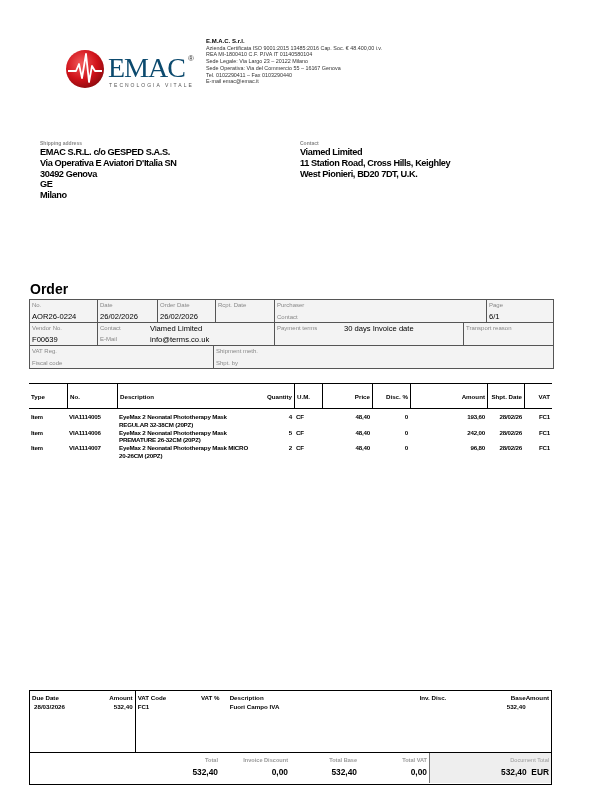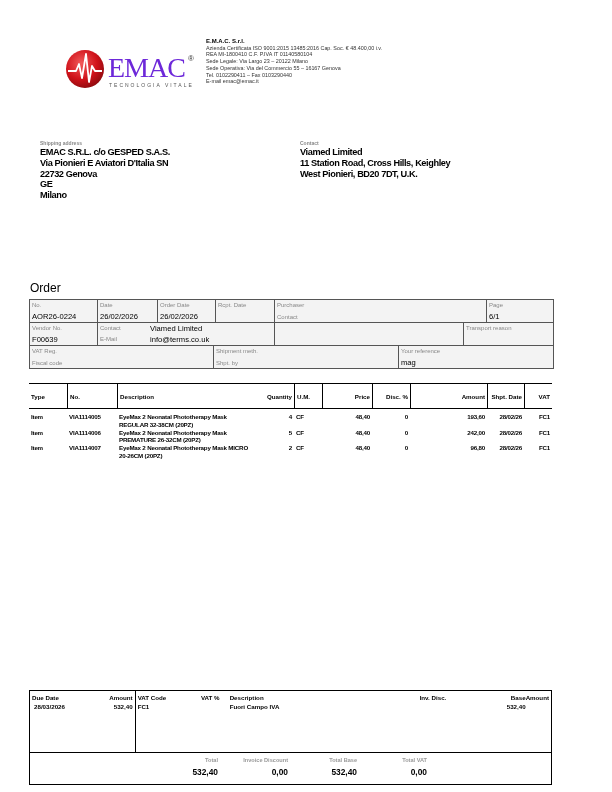--- a/index.html
+++ b/index.html
@@ -9,21 +9,21 @@
 
   
   .logo { left:64px; top:44px; width:140px; height:50px; }
   .company { left:206px; top:38px; font-size:5.4px; line-height:6.7px; color:#333; }
   .company .cname { font-weight:bold; color:#000; font-size:6px; }
 
   
   .addr { font-size:9.2px; line-height:10.8px; font-weight:bold; letter-spacing:-0.4px; }
   .addr .lbl { font-size:5px; color:#888; font-weight:bold; line-height:8px; letter-spacing:0; }
 
-  .order-title { left:30px; top:281px; font-size:12px; font-weight:normal; }
+  .order-title { left:30px; top:281px; font-size:14px; font-weight:bold; }
 
   
   .grid { left:29px; top:299px; width:523px; border:1px solid #555; background:#f3f3f3; }
   .grow { display:flex; border-bottom:1px solid #555; height:22px; }
   .grow:last-child { border-bottom:none; }
   .gcell { border-right:1px solid #555; padding:0 2px; box-sizing:border-box;
            display:flex; flex-direction:column; justify-content:space-between; }
   .gcell:last-child { border-right:none; }
   .gl { font-size:6px; color:#888; line-height:10px; }
   .gv { font-size:7.6px; color:#000; line-height:11px; }
@@ -66,39 +66,39 @@
       <radialGradient id="rg" cx="40%" cy="35%" r="70%">
         <stop offset="0%" stop-color="#f25a5a"></stop>
         <stop offset="60%" stop-color="#d0121a"></stop>
         <stop offset="100%" stop-color="#8a0a0e"></stop>
       </radialGradient>
     </defs>
     <circle cx="21" cy="25" r="19" fill="url(#rg)"></circle>
     <polyline points="4,27 12,27 15,20 18,34 22,10 25,38 28,22 31,27 38,27" fill="none" stroke="#fff" stroke-width="1.8" stroke-linejoin="round"></polyline>
   </svg>
 </div>
-<div class="abs" style="left:108px;top:54px;font-family:'Liberation Serif',serif;font-size:28px;color:#6d28d9;letter-spacing:-1px;line-height:28px;">EMAC</div>
+<div class="abs" style="left:108px;top:54px;font-family:'Liberation Serif',serif;font-size:28px;color:#0c4a6e;letter-spacing:-1px;line-height:28px;">EMAC</div>
 <div class="abs" style="left:188px;top:54px;font-size:8px;color:#333;">®</div>
 <div class="abs" style="left:109px;top:82px;font-size:5px;letter-spacing:2px;color:#555;">TECNOLOGIA VITALE</div>
 
 <div class="abs company">
   <div class="cname">E.M.A.C. S.r.l.</div>
   <div>Azienda Certificata ISO 9001:2015 13485:2016 Cap. Soc. € 48.400,00 i.v.</div>
   <div>REA MI-1800410 C.F. P.IVA IT 01140580104</div>
   <div>Sede Legale: Via Largo 23 – 20122 Milano</div>
   <div>Sede Operativa: Via del Commercio 55 – 16167 Genova</div>
   <div>Tel. 0102290411 – Fax 0103290440</div>
   <div>E-mail emac@emac.it</div>
 </div>
 
 <div class="abs addr" style="left:40px;top:139px;">
   <div class="lbl">Shipping address</div>
   <div>EMAC S.R.L. c/o GESPED S.A.S.</div>
-  <div>Via Pionieri E Aviatori D'Italia SN</div>
-  <div>22732 Genova</div>
+  <div>Via Operativa E Aviatori D'Italia SN</div>
+  <div>30492 Genova</div>
   <div>GE</div>
   <div>Milano</div>
 </div>
 <div class="abs addr" style="left:300px;top:139px;">
   <div class="lbl">Contact</div>
   <div>Viamed Limited</div>
   <div>11 Station Road, Cross Hills, Keighley</div>
   <div>West Pionieri, BD20 7DT, U.K.</div>
 </div>
 
@@ -140,37 +140,37 @@
       <div class="pair">
           <span class="gl" style="width:50px">Contact</span>
           <span class="gv">Viamed Limited</span>
         </div>
       <div class="pair">
           <span class="gl" style="width:50px">E-Mail</span>
           <span class="gv">info@terms.co.uk</span>
         </div>
     </div>
     <div class="gcell" style="width:189px">
+      <div class="pair">
+          <span class="gl" style="width:67px">Payment terms</span>
+          <span class="gv">30 days Invoice date</span>
+        </div>
     </div>
     <div class="gcell" style="flex:1;justify-content:flex-start">
       <span class="gl">Transport reason</span>
     </div>
   </div>
   <div class="grow">
     <div class="gcell" style="width:184px">
       <span class="gl">VAT Reg.</span>
       <span class="gl">Fiscal code</span>
     </div>
     <div class="gcell" style="width:185px">
       <span class="gl">Shipment meth.</span>
       <span class="gl">Shpt. by</span>
-    </div>
-    <div class="gcell" style="flex:1">
-      <span class="gl">Your reference</span>
-      <span class="gv">mag</span>
     </div>
   </div>
 </div>
 
 <div class="abs items">
   <div class="ihead">
     <div class="c-type">Type</div>
     <div class="c-no bl">No.</div>
     <div class="c-desc bl">Description</div>
     <div class="c-qty r">Quantity</div>
@@ -261,14 +261,18 @@
       <div class="tv">0,00</div>
     </div>
     <div class="tcell" style="width:69px">
       <div class="tl">Total Base</div>
       <div class="tv">532,40</div>
     </div>
     <div class="tcell" style="width:70px">
       <div class="tl">Total VAT</div>
       <div class="tv">0,00</div>
     </div>
+    <div class="tcell doc-total">
+      <div class="tl">Document Total</div>
+      <div class="tv"><span>532,40</span>&nbsp;&nbsp;<span>EUR</span></div>
+    </div>
   </div>
 </div>
 
 </body></html>

